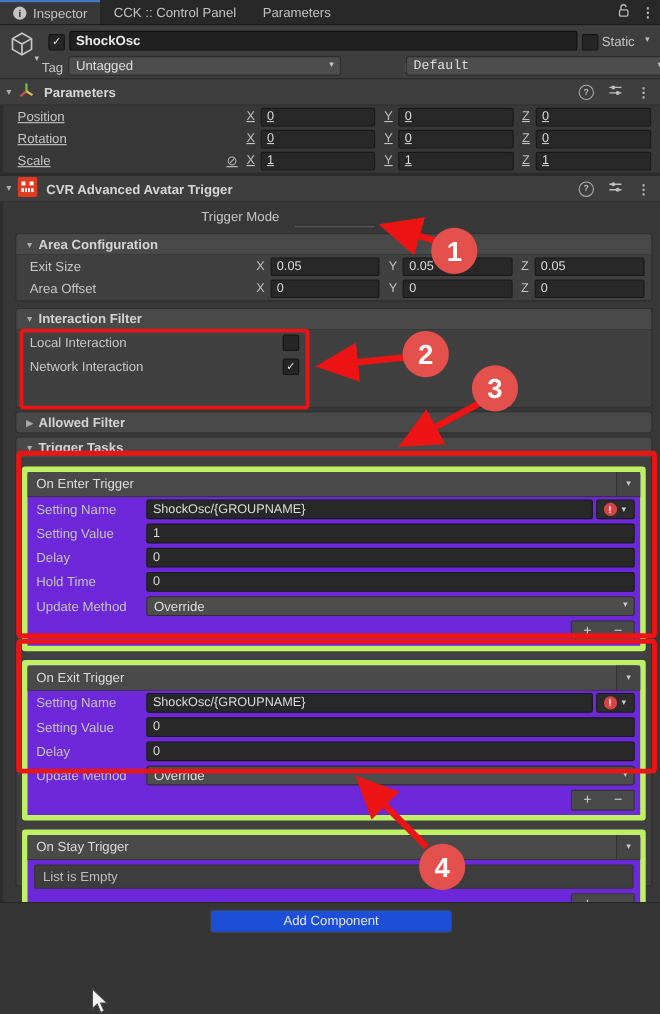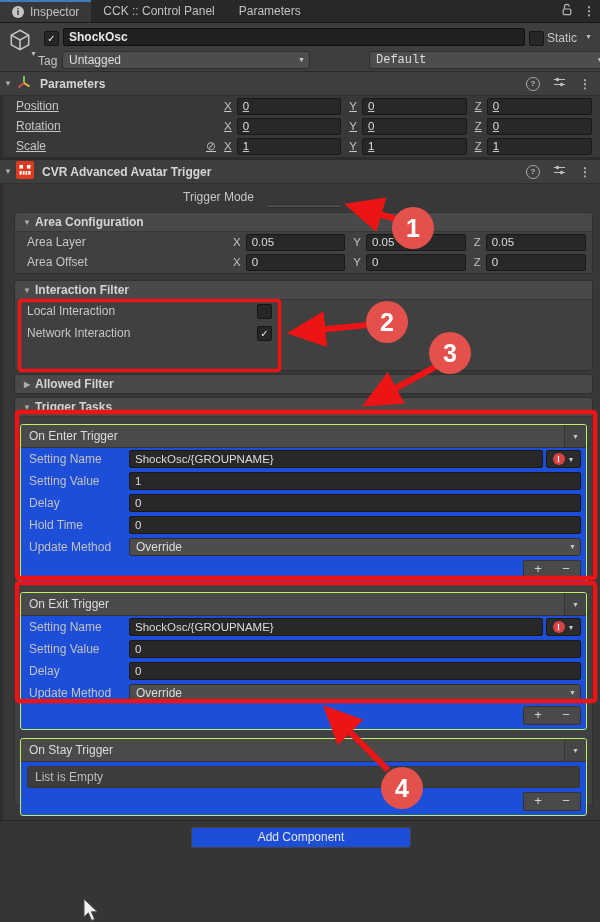--- a/index.html
+++ b/index.html
@@ -70,21 +70,21 @@
       border-radius:3px;box-sizing:border-box;}
   .hb-header{height:18px;display:flex;align-items:center;padding-left:4px;background:#494949;
              border-bottom:1px solid #383838;border-radius:3px 3px 0 0;font-weight:bold;color:#d4d4d4;}
   .hb-header.only{border-bottom:none;border-radius:3px;}
   .hb .vrow{padding:0 6px 0 12px;}
   .hb .vlabel{width:206px;}
   .ifrow{display:flex;align-items:center;height:22px;padding-left:12px;}
   .iflabel{width:230px;}
 
   
-  .tsec{margin:0 5px 8px 5px;background:#1d4ed8;border:1px solid #bef264;border-radius:3px;}
+  .tsec{margin:0 5px 8px 5px;background:#6d28d9;border:5px solid #bef264;border-radius:3px;}
   .tsec-header{height:22px;background:#4a4a4a;display:flex;align-items:center;padding-left:8px;
                color:#dcdcdc;border-bottom:1px solid #333;border-radius:3px 3px 0 0;}
   .secdd{margin-left:auto;width:21px;height:22px;background:#454545;border-left:1px solid #333;
          display:flex;align-items:center;justify-content:center;font-size:7px;color:#c8c8c8;
          border-radius:0 3px 0 0;}
   .trow{display:flex;align-items:center;height:22px;padding:0 5px 0 8px;}
   .tlabel{width:100px;color:#c2c2c2;}
   .trow .nfield{height:16px;line-height:16px;}
   .trow .dd{flex:1;height:16px;line-height:16px;}
   .warnbox{width:33px;height:16px;background:#2c2c2c;border:1px solid #1a1a1a;border-radius:2px;
@@ -272,21 +272,21 @@
       <span class="arr">▼</span>
     </div>
   </div>
 
   <div class="hb" style="top:212px;height:62px;">
     <div class="hb-header">
       <span class="fold">▼</span>
       <span>Area Configuration</span>
     </div>
     <div class="vrow">
-      <span class="vlabel">Area Layer</span>
+      <span class="vlabel">Exit Size</span>
       <span class="axes">
         <span class="axis">
             <span class="axletter">X</span>
             <span class="nfield">0.05</span>
           </span>
         <span class="axis">
             <span class="axletter">Y</span>
             <span class="nfield">0.05</span>
           </span>
         <span class="axis">

